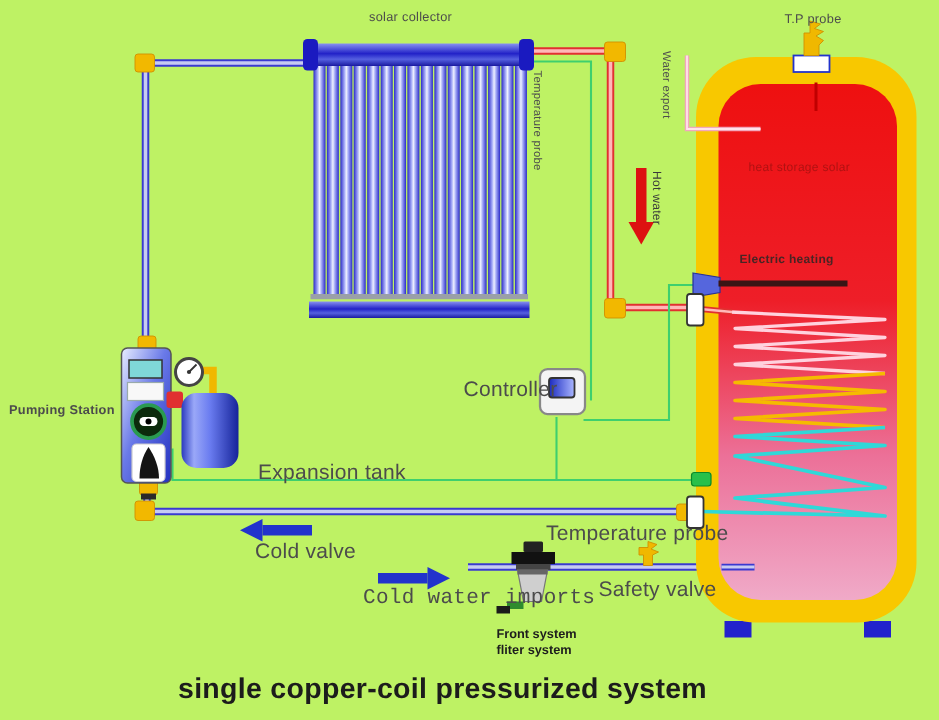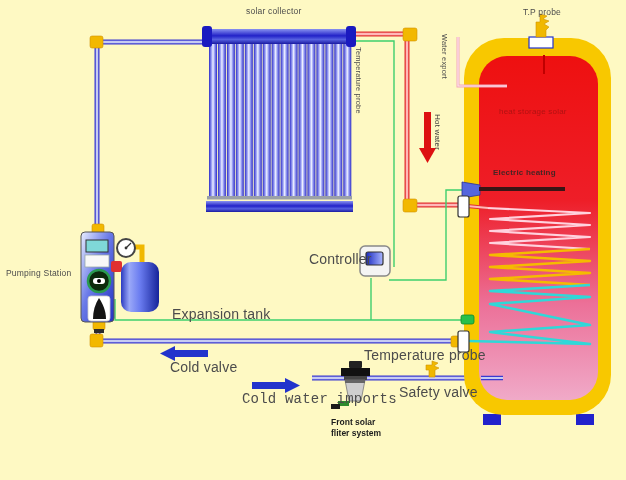--- a/index.html
+++ b/index.html
@@ -1,30 +1,30 @@
 <!DOCTYPE html>
 <html><head>
 <meta charset="utf-8">
 <style>
   html,body{margin:0;padding:0;background:#fff;}
-  #stage{position:relative;width:626px;height:480px;background:#fef9c3;overflow:hidden;
+  #stage{position:relative;width:626px;height:480px;background:#bef264;overflow:hidden;
          font-family:"Liberation Sans", sans-serif;}
   #scene{position:absolute;left:0;top:0;}
   .lbl{position:absolute;font-size:14px;color:#4c4c4c;white-space:nowrap;letter-spacing:.2px;}
   .lbl.s85{font-size:8.5px;}
   .lbl.s8{font-size:8px;}
   .v{writing-mode:vertical-rl;}
   .tpc{left:354px;top:47px;font-size:7.5px;}
   .wexp{left:440px;top:34px;font-size:7.5px;}
   .hotw{left:433px;top:114px;font-size:8px;color:#3a3a3a;}
   .solarlbl{left:246px;top:6px;}
   .tpvalve{left:523px;top:7px;}
   .hst{left:499px;top:107px;color:#b01212;}
   .eheat{left:493px;top:168px;color:#4a2424;font-weight:bold;}
-  .pstation{left:6px;top:268px;}
+  .pstation{left:6px;top:268px;font-weight:bold;}
   .exptank{left:172px;top:283px;margin-top:23px;}
   .ctrl{left:309px;top:251px;}
   .coldw{left:170px;top:359px;}
   .coldwi{left:242px;top:391px;font-family:Liberation Mono, monospace;}
   .fwf{left:331px;top:417px;font-size:8.5px;font-weight:bold;color:#1d1d1d;line-height:1.25;white-space:nowrap;position:absolute;}
   .safv{left:399px;top:384px;}
   .tpt{left:364px;top:347px;}
   .title{position:absolute;left:85px;top:449px;width:420px;text-align:center;
          font-size:19px;font-weight:bold;color:#1c1c1c;letter-spacing:.2px;}
 </style>
@@ -232,18 +232,19 @@
   <div class="lbl v wexp">Water export</div>
   <div class="lbl v hotw">Hot water</div>
   <div class="lbl s8 hst">heat storage solar</div>
   <div class="lbl s8 eheat">Electric heating</div>
   <div class="lbl s85 pstation">Pumping Station</div>
   <div class="lbl exptank">Expansion tank</div>
   <div class="lbl ctrl">Controller</div>
   <div class="lbl coldw">Cold valve</div>
   <div class="lbl coldwi">Cold water imports</div>
   <div class="fwf">
-    <div>Front solar</div>
+    <div>Front system</div>
     <div>fliter system</div>
   </div>
   <div class="lbl safv">Safety valve</div>
   <div class="lbl tpt">Temperature probe</div>
+  <div class="title">single copper-coil pressurized system</div>
 </div>
 
 </body></html>

